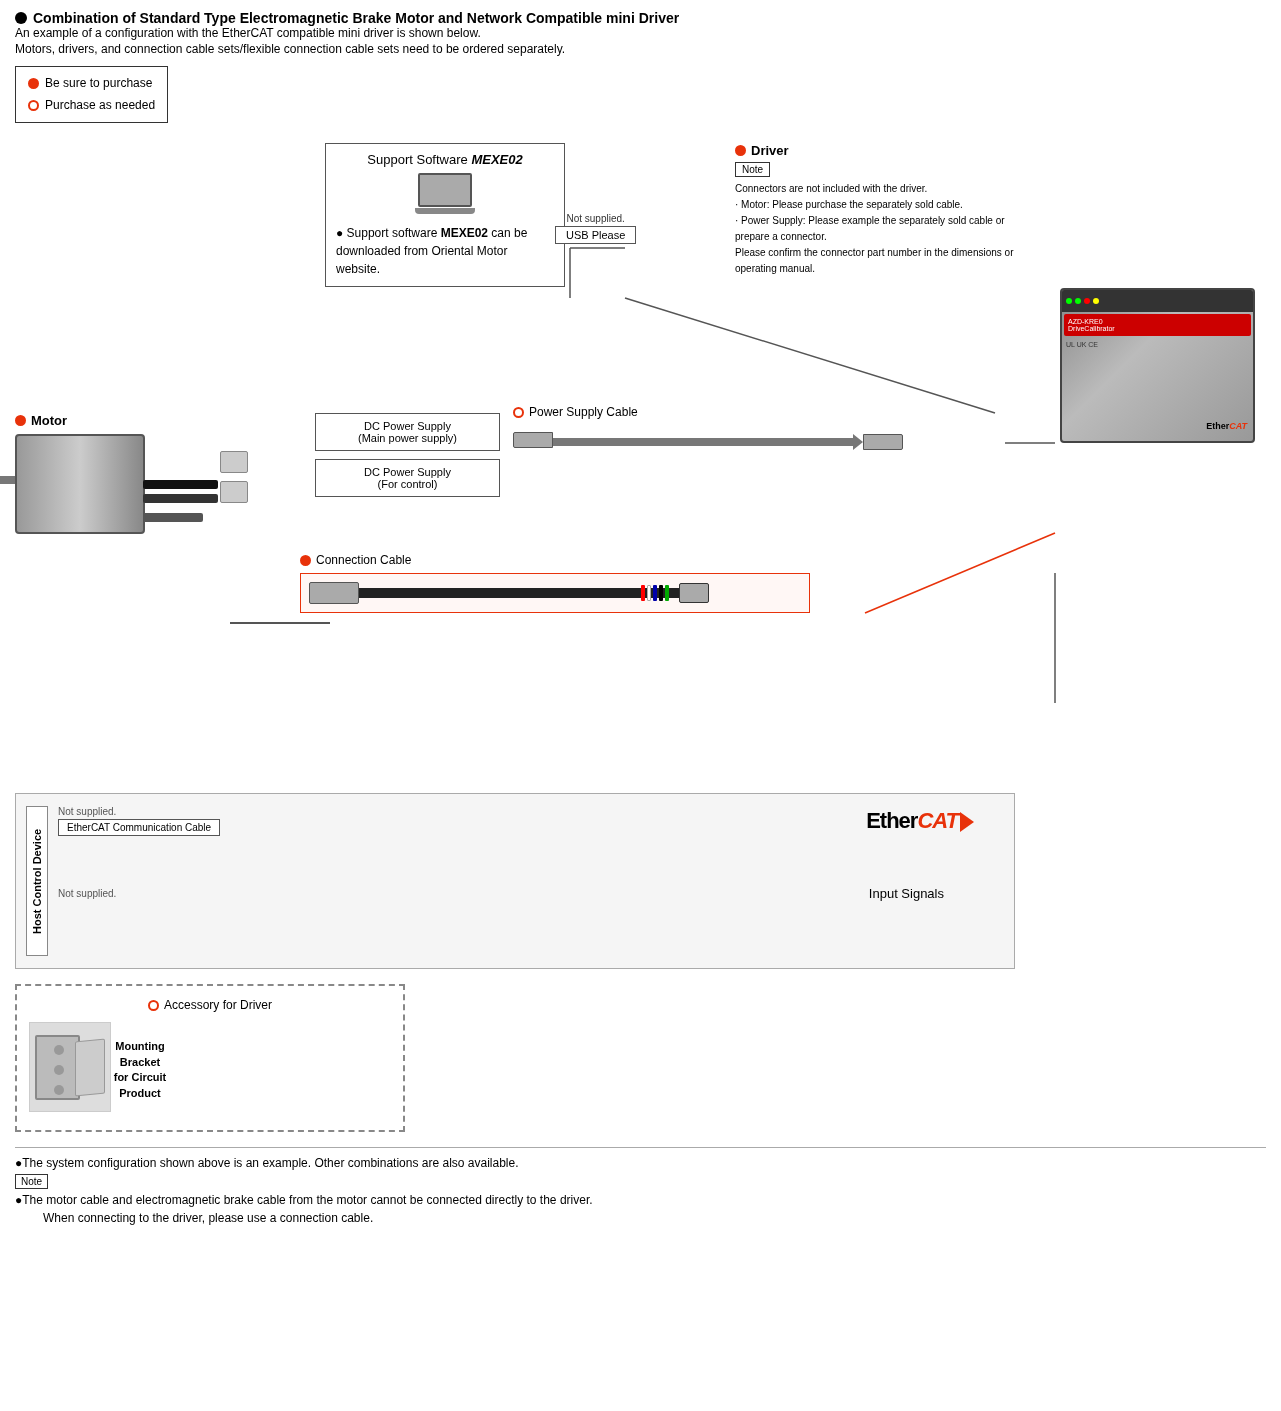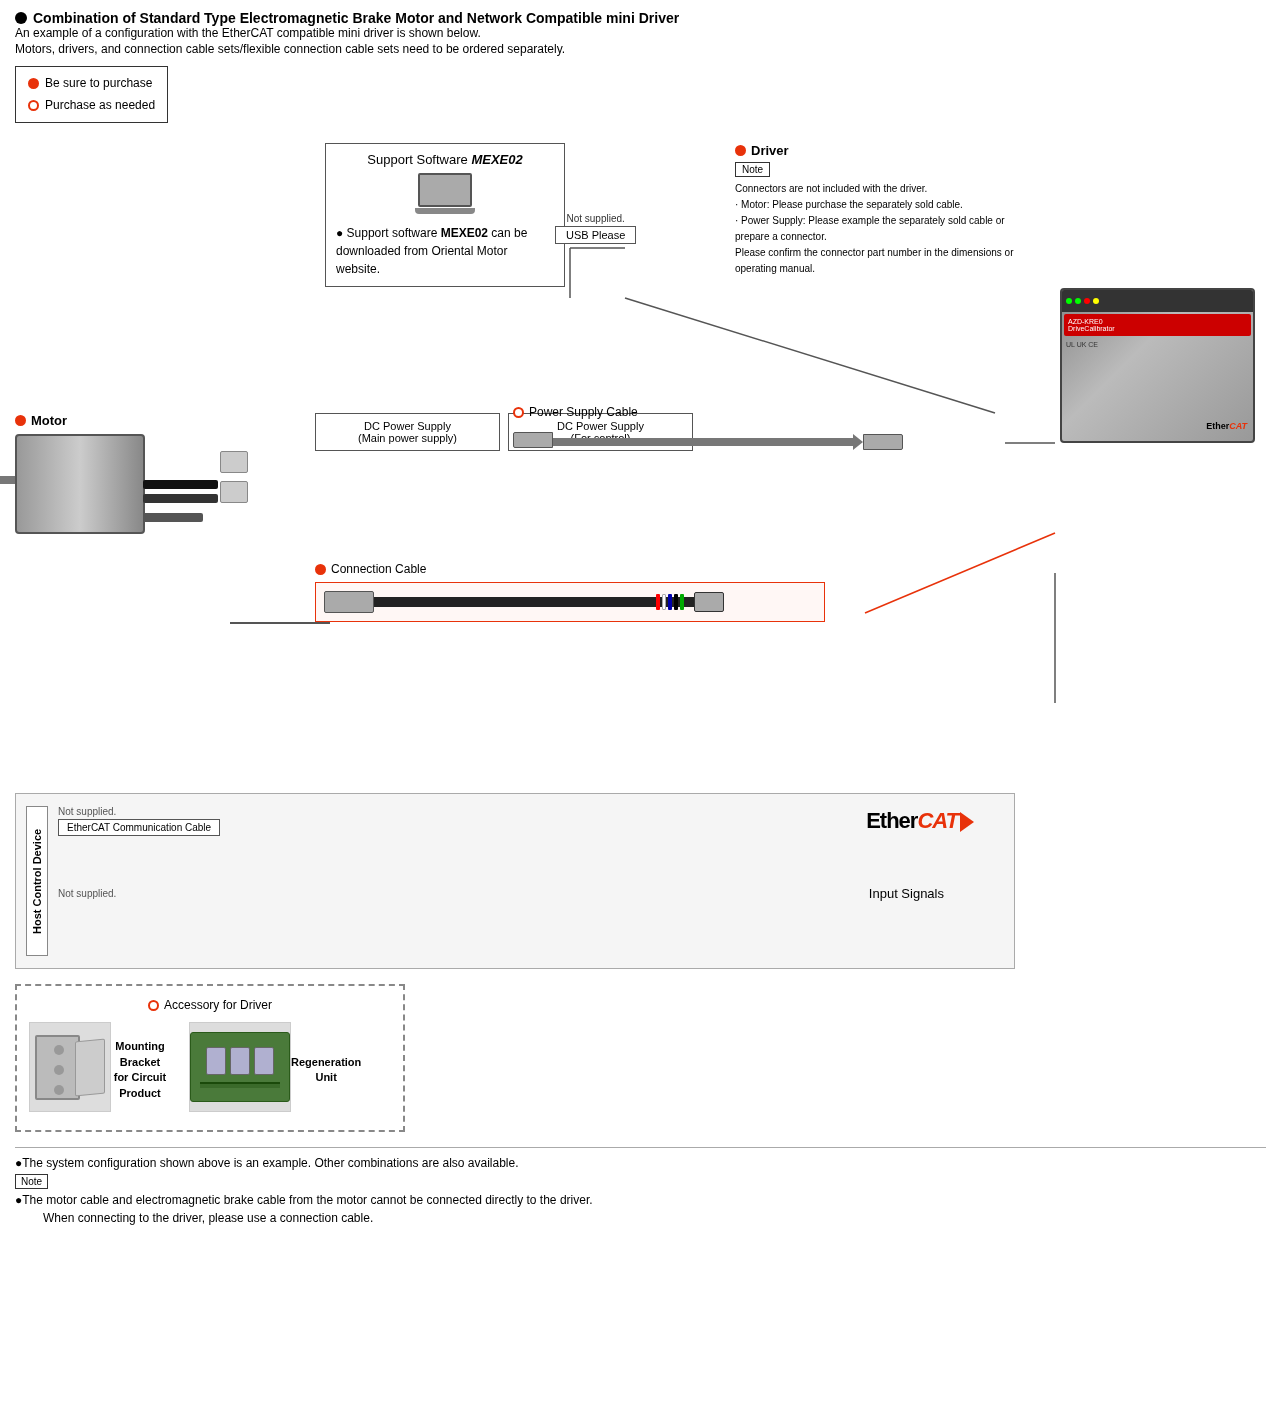--- a/index.html
+++ b/index.html
@@ -210,21 +210,21 @@
       position: absolute;
       left: -20px; top: 42px;
       width: 20px; height: 8px;
       background: #777;
     }
 
     
     .power-boxes {
       position: absolute;
       top: 280px; left: 300px;
-      display: flex; flex-direction: row; gap: 8px;
+      display: flex; flex-direction: column; gap: 8px;
     }
     .power-box {
       border: 1px solid #555;
       padding: 6px 12px;
       font-size: 11px;
       text-align: center;
       background: #fff;
       width: 185px;
     }
 
@@ -259,23 +259,22 @@
       background: #aaa;
       border: 1px solid #555;
       border-radius: 0 2px 2px 0;
       position: relative;
       margin-top: 4px;
     }
 
     
     .conn-cable-section {
       position: absolute;
-      top: 420px; left: 300px;
+      top: 420px; left: 285px;
       width: 570px;
-      margin-top: 9px;
     }
     .conn-cable-label {
       display: flex; align-items: center; gap: 5px;
       font-size: 12px; margin-bottom: 6px;
     }
     .conn-cable-visual {
       border: 1.5px solid #e8320a;
       padding: 8px;
       display: flex; align-items: center; gap: 0;
       background: #fff7f5;
@@ -666,33 +665,20 @@
           </div>
           <div style="position:absolute; right:5px; top:10px; width:30px; height:55px; background:#ccc; border:1.5px solid #999; border-radius:2px; transform:skewY(-5deg);"></div>
         </div>
       </div>
       <div class="accessory-item-label">
         <div>Mounting Bracket</div>
         <div>for Circuit Product</div>
       </div>
     </div>
 
-    <div class="accessory-item">
-      <div class="accessory-img">
-        <div class="regen-shape">
-          <div class="regen-caps-row">
-            <div class="regen-cap"></div>
-            <div class="regen-cap"></div>
-            <div class="regen-cap"></div>
-          </div>
-          <div style="height:6px; width:80px; background:#3a6a2a; margin-top:4px; border-top:2px solid #1a4a0a;"></div>
-        </div>
-      </div>
-      <div class="accessory-item-label">Regeneration Unit</div>
-    </div>
   </div>
 </div>
 
 
 <div class="bottom-section">
   <hr style="border:none; border-top:1px solid #aaa; margin-bottom:8px;">
   <div class="bottom-note">
     <span>●The system configuration shown above is an example. Other combinations are also available.</span>
   </div>
   <div style="display:flex; align-items:center; gap:6px; margin-bottom:4px;">

